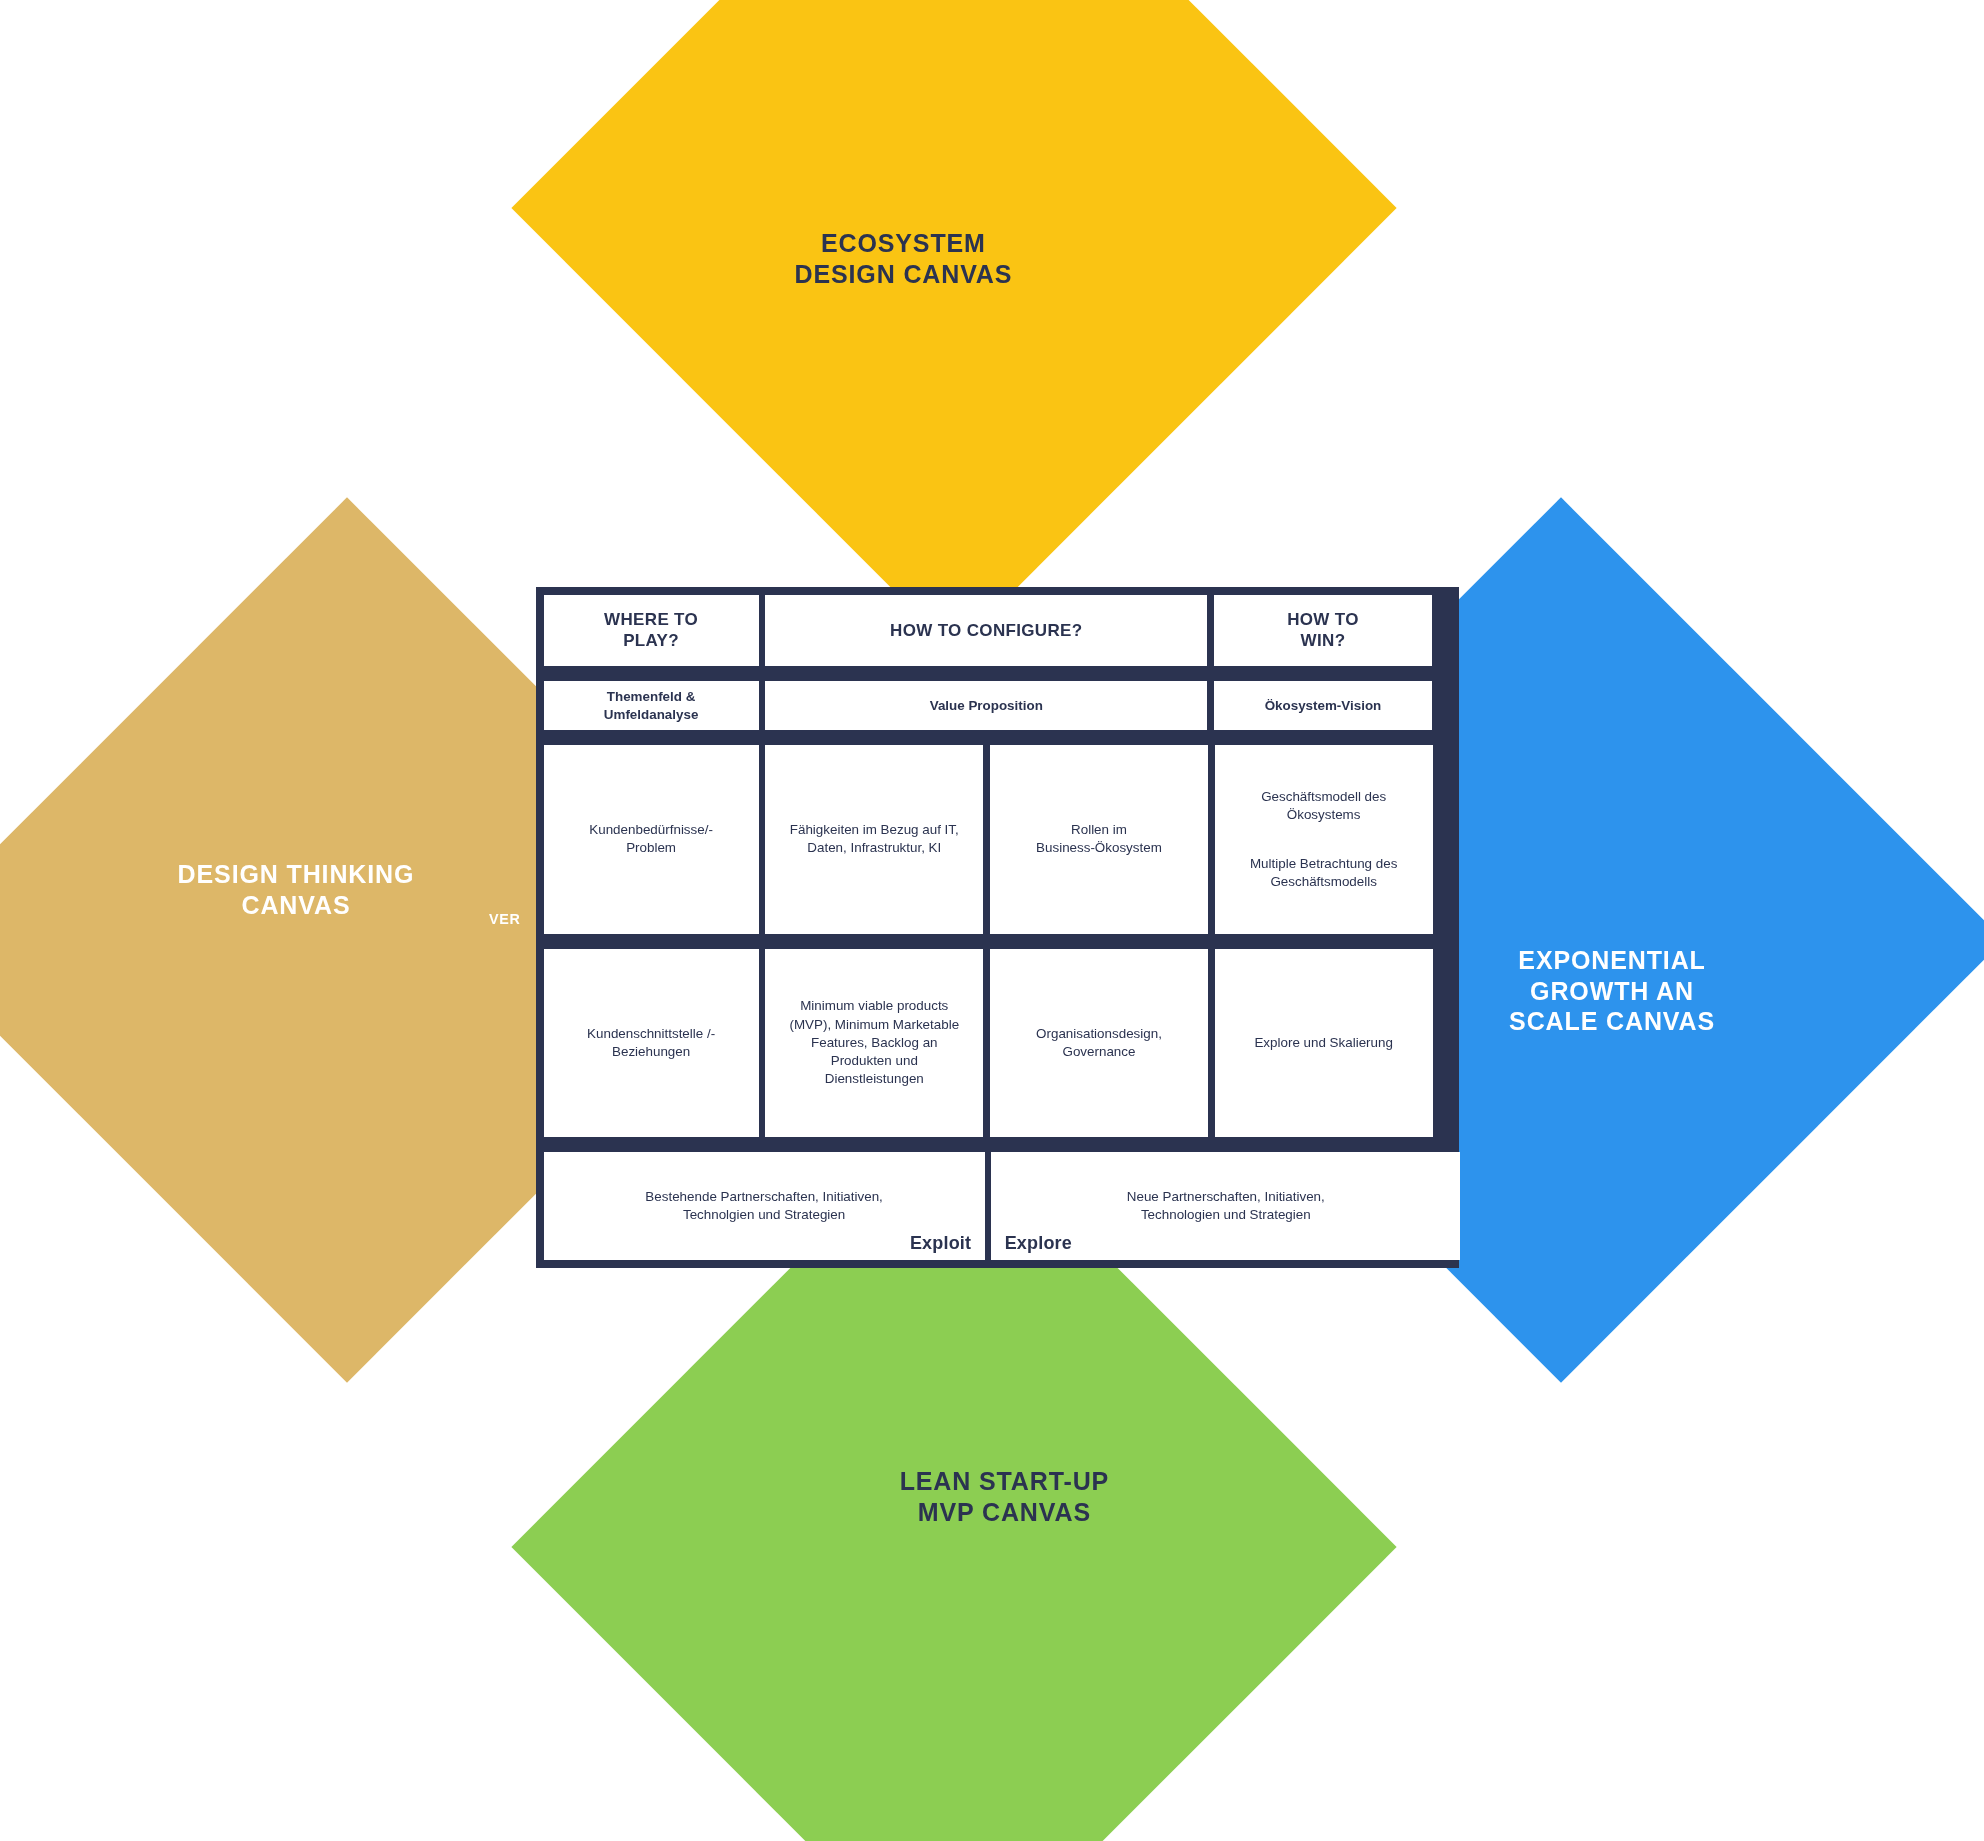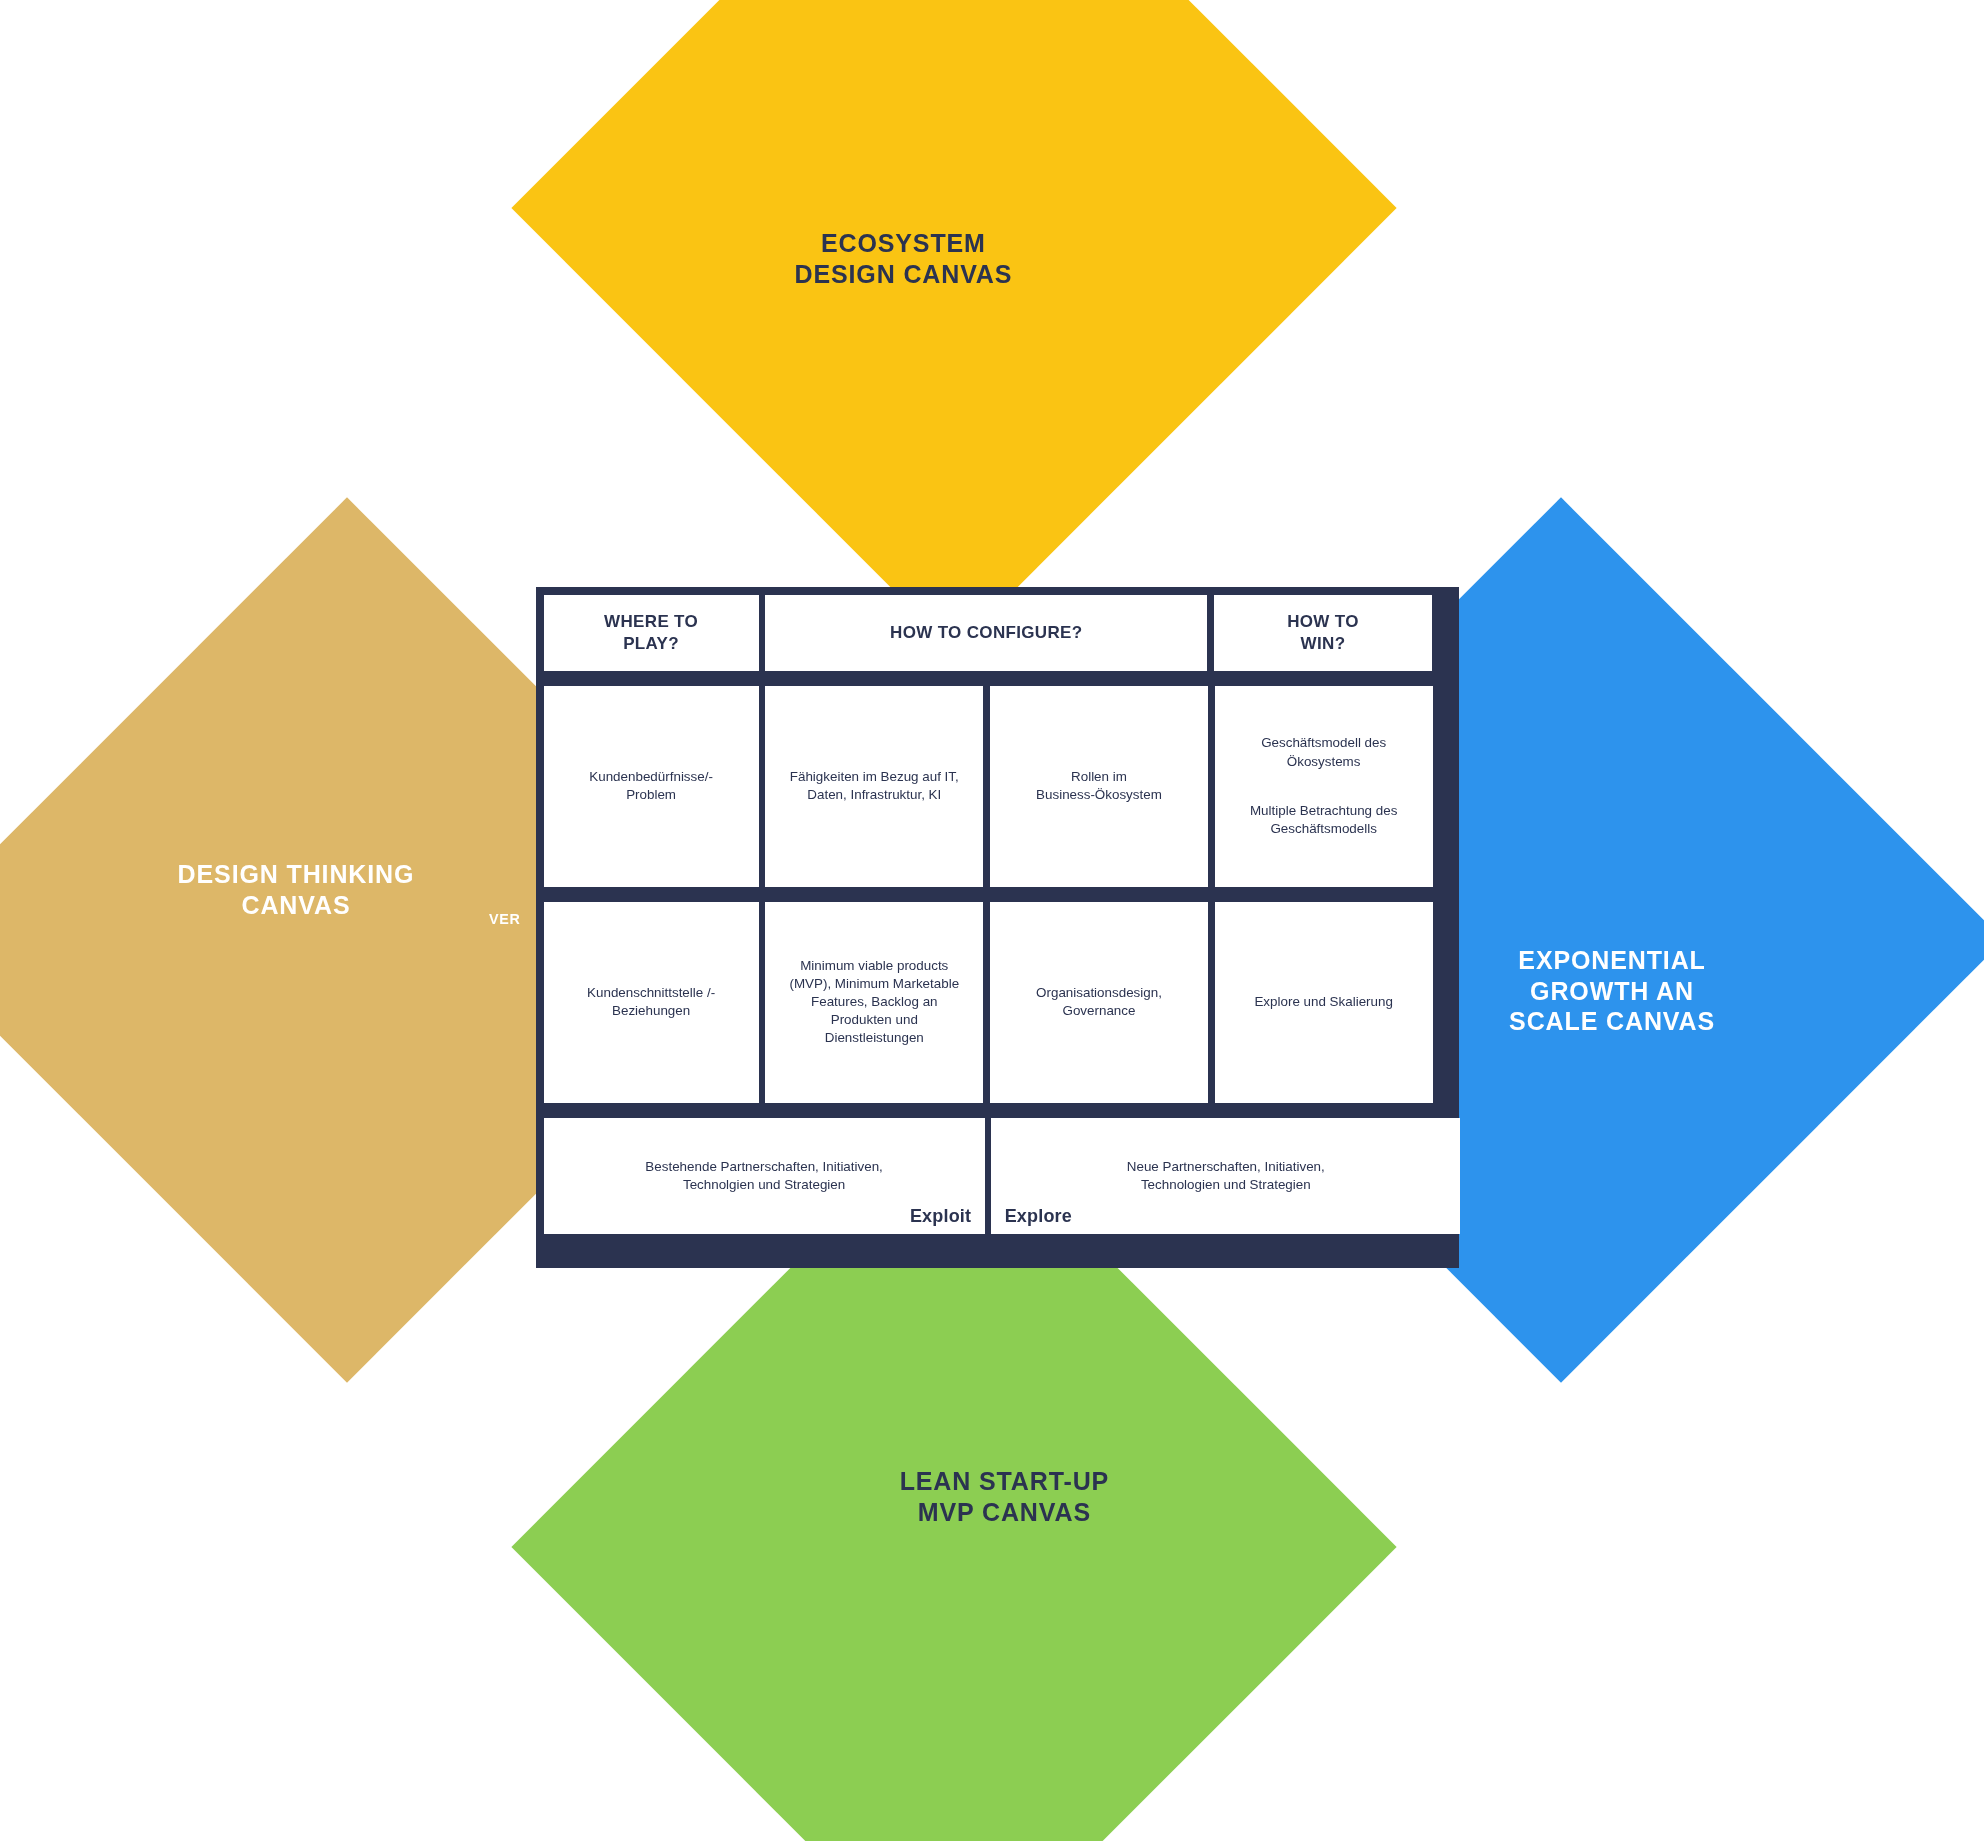--- a/index.html
+++ b/index.html
@@ -230,20 +230,32 @@
       </div>
       <div class="cell c-23">
         <span class="head-text">HOW TO CONFIGURE?</span>
       </div>
       <div class="cell c-4">
         <span class="head-text">HOW TO
 WIN?</span>
       </div>
     </div>
 
+    <div class="t-row r-sub">
+      <div class="cell c-1">
+        <span class="sub-text">Themenfeld &amp;
+Umfeldanalyse</span>
+      </div>
+      <div class="cell c-23">
+        <span class="sub-text">Value Proposition</span>
+      </div>
+      <div class="cell c-4">
+        <span class="sub-text">Ökosystem-Vision</span>
+      </div>
+    </div>
 
     <div class="t-row r-body-1">
       <div class="cell c-1">
         <span class="body-text">Kundenbedürfnisse/-
 Problem</span>
       </div>
       <div class="cell c-2">
         <span class="body-text">Fähigkeiten im Bezug auf IT,
 Daten, Infrastruktur, KI</span>
       </div>

